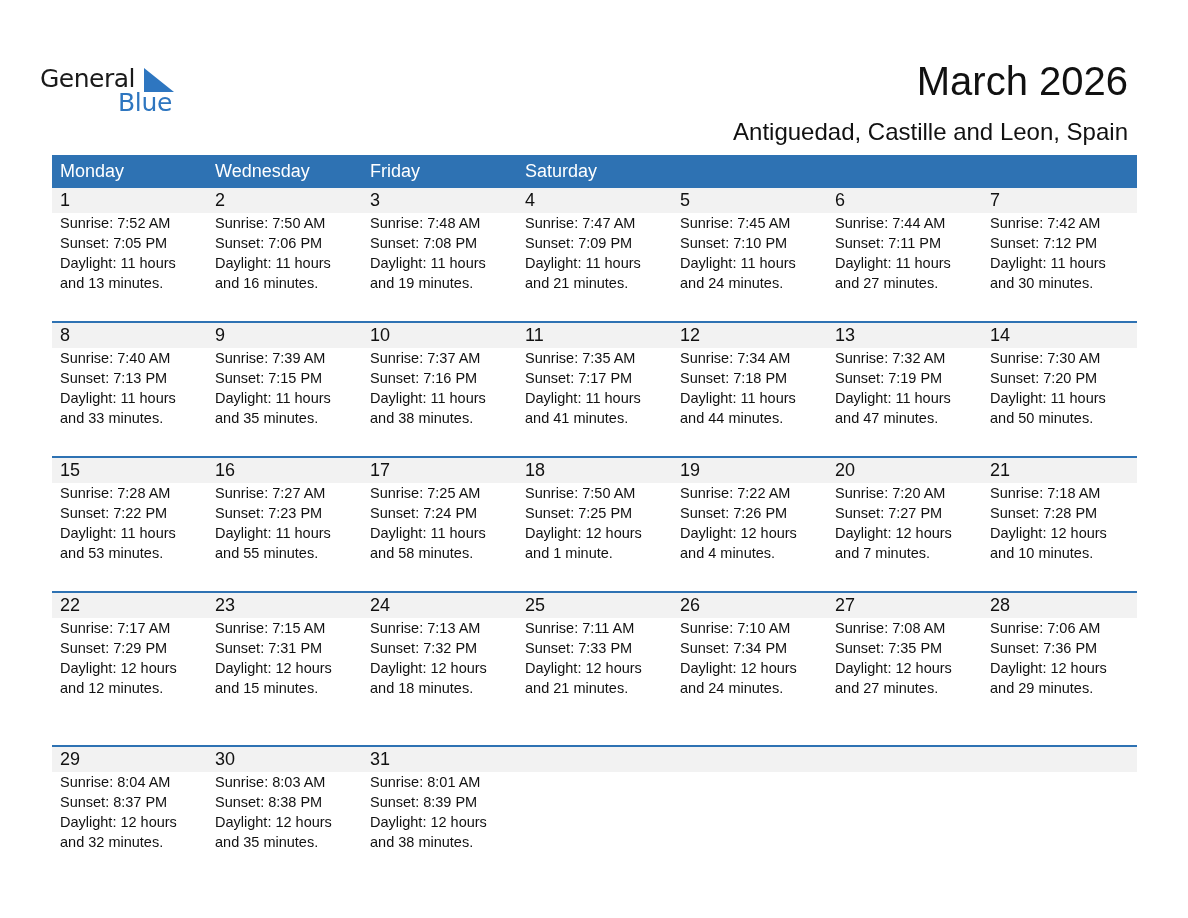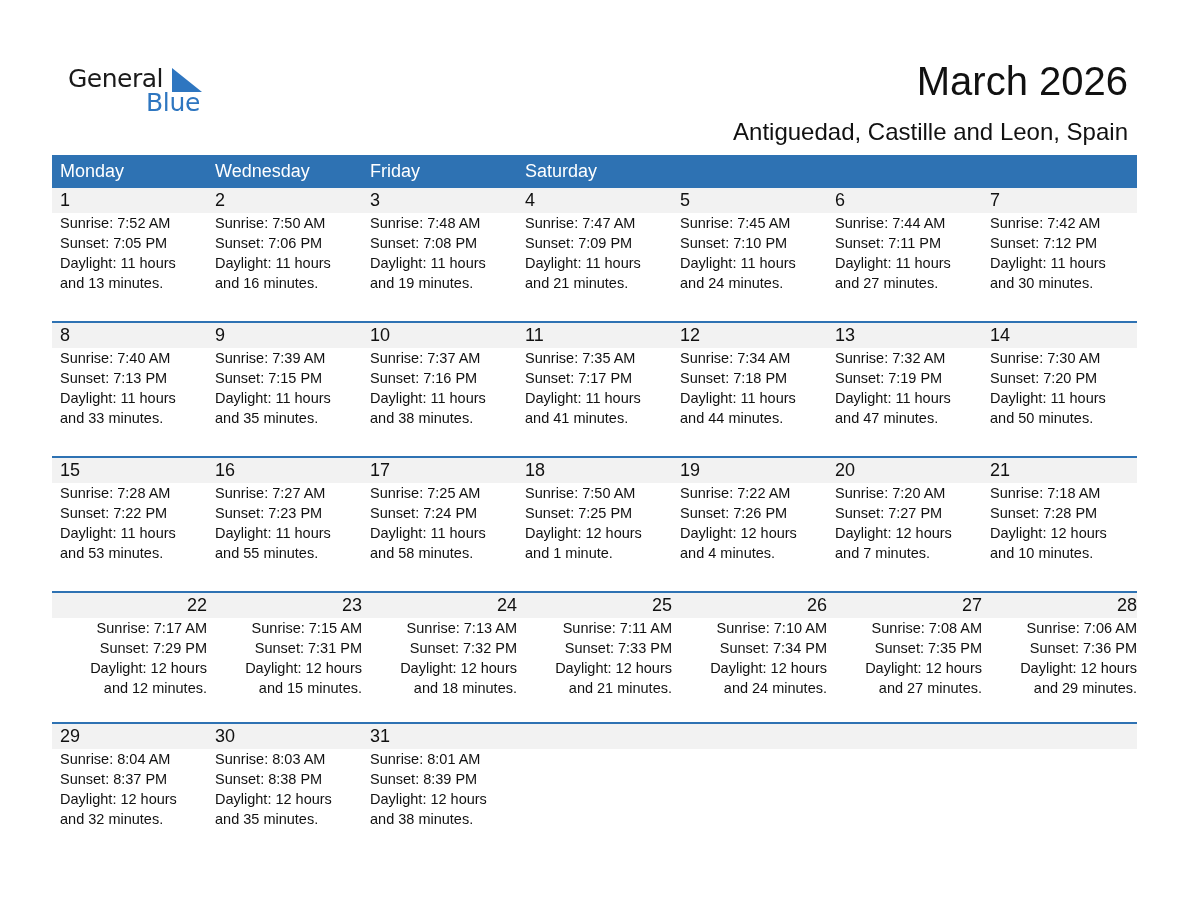--- a/index.html
+++ b/index.html
@@ -1,19 +1,19 @@
 <!DOCTYPE html>
 <html><head>
 <meta charset="utf-8">
 <style>
   * { margin: 0; padding: 0; box-sizing: border-box; }
   html, body { width: 1188px; height: 918px; background: #ffffff; overflow: hidden; }
   body { position: relative; font-family: "Liberation Sans", sans-serif; color: #1a1a1a; }
 
-  .logo { position: absolute; left: 68px; top: 64px; width: 140px; height: 56px; }
+  .logo { position: absolute; left: 40px; top: 64px; width: 140px; height: 56px; }
   .logo-general { position: absolute; left: 0; top: 0; font-family: "DejaVu Sans", sans-serif; font-size: 25px; color: #1a1a1a; letter-spacing: -0.5px; line-height: 30px; }
   .logo-blue { position: absolute; left: 78px; top: 24px; font-family: "DejaVu Sans", sans-serif; font-size: 25px; color: #2e76c0; letter-spacing: -0.3px; line-height: 30px; }
   .logo-triangle { position: absolute; left: 104px; top: 4px; width: 0; height: 0; border-left: 30px solid #2e76c0; border-top: 24px solid transparent; }
 
   .title { position: absolute; right: 60px; top: 56px; font-size: 40px; color: #111; line-height: 50px; }
   .subtitle { position: absolute; right: 60px; top: 116px; font-size: 24px; color: #111; line-height: 32px; }
 
   .calendar { position: absolute; left: 52px; top: 155px; width: 1085px; }
   .header-row { display: grid; grid-template-columns: repeat(7, 155px); background: #2e72b3; height: 33px; }
   .header-cell { color: #ffffff; font-size: 18px; line-height: 33px; padding-left: 8px; }
@@ -204,21 +204,21 @@
           <div class="day">
             <div class="day-num">21</div>
             <div class="day-line">Sunrise: 7:18 AM</div>
             <div class="day-line">Sunset: 7:28 PM</div>
             <div class="day-line">Daylight: 12 hours</div>
             <div class="day-line">and 10 minutes.</div>
           </div>
         </div>
       </div>
       <div class="week-sep"></div>
-      <div class="week" style="height: 129px; text-align: right;">
+      <div class="week" style="height: 152px;">
         <div class="date-band"></div>
         <div class="week-grid">
           <div class="day">
             <div class="day-num">22</div>
             <div class="day-line">Sunrise: 7:17 AM</div>
             <div class="day-line">Sunset: 7:29 PM</div>
             <div class="day-line">Daylight: 12 hours</div>
             <div class="day-line">and 12 minutes.</div>
           </div>
           <div class="day">

